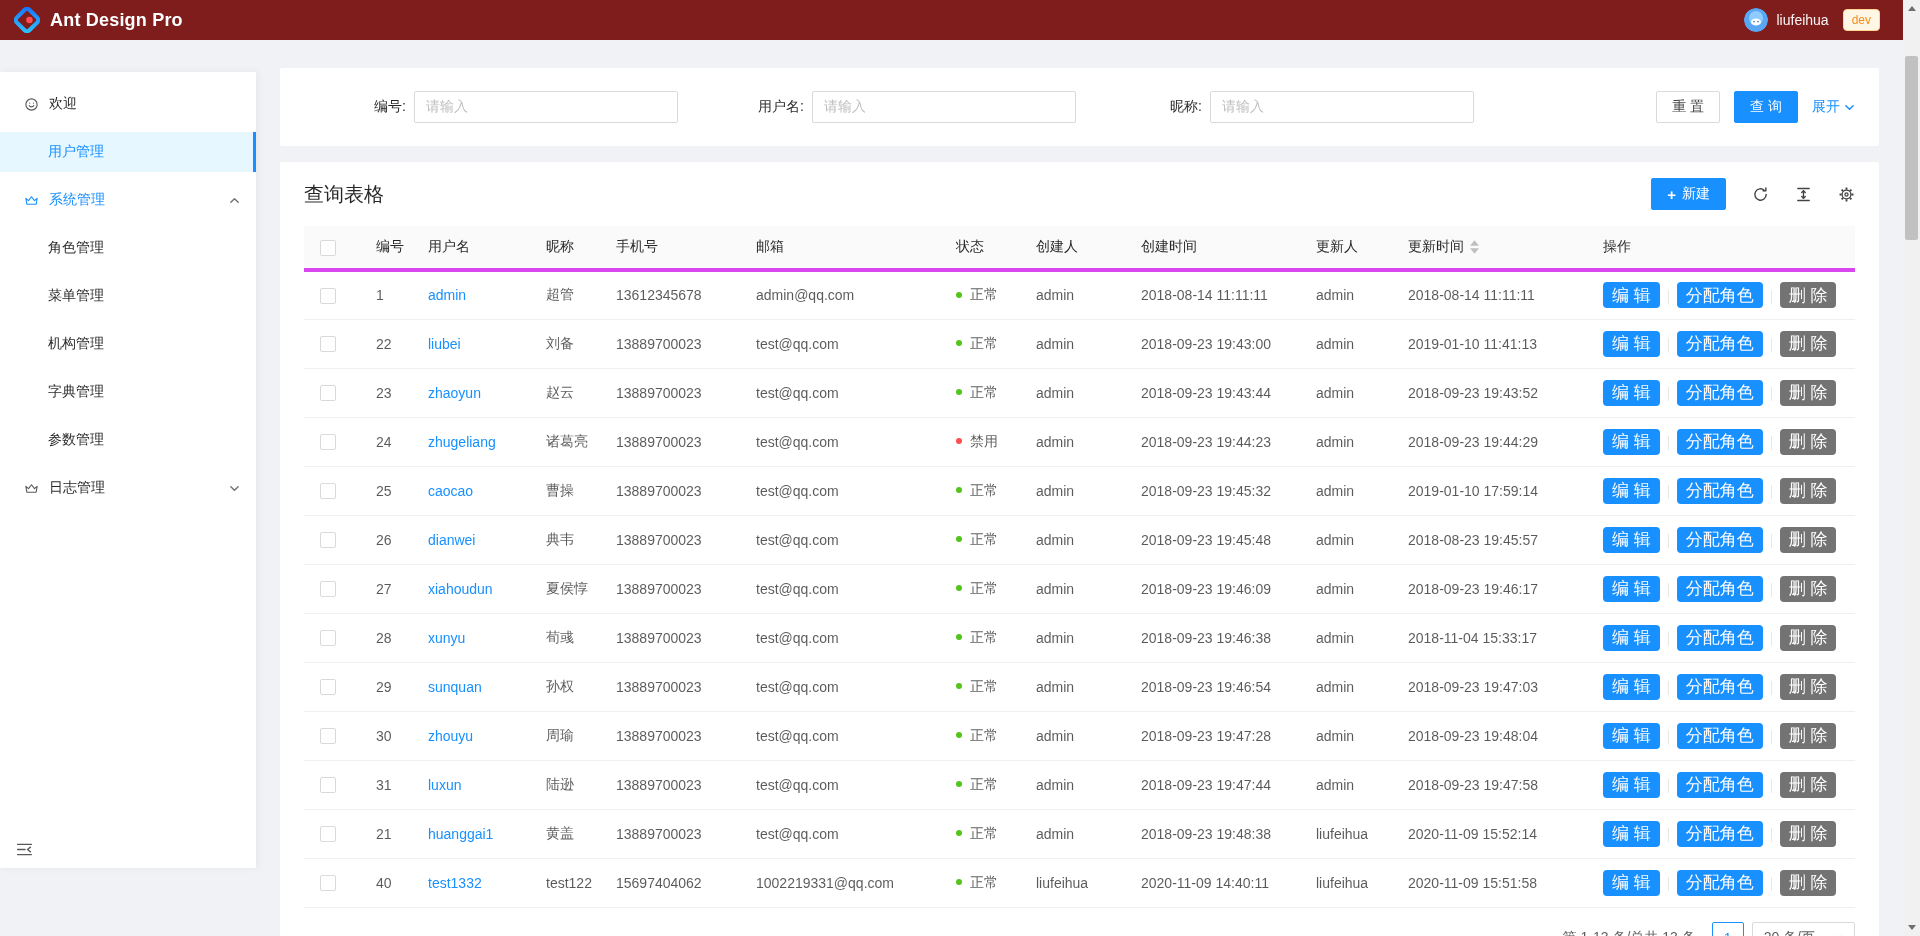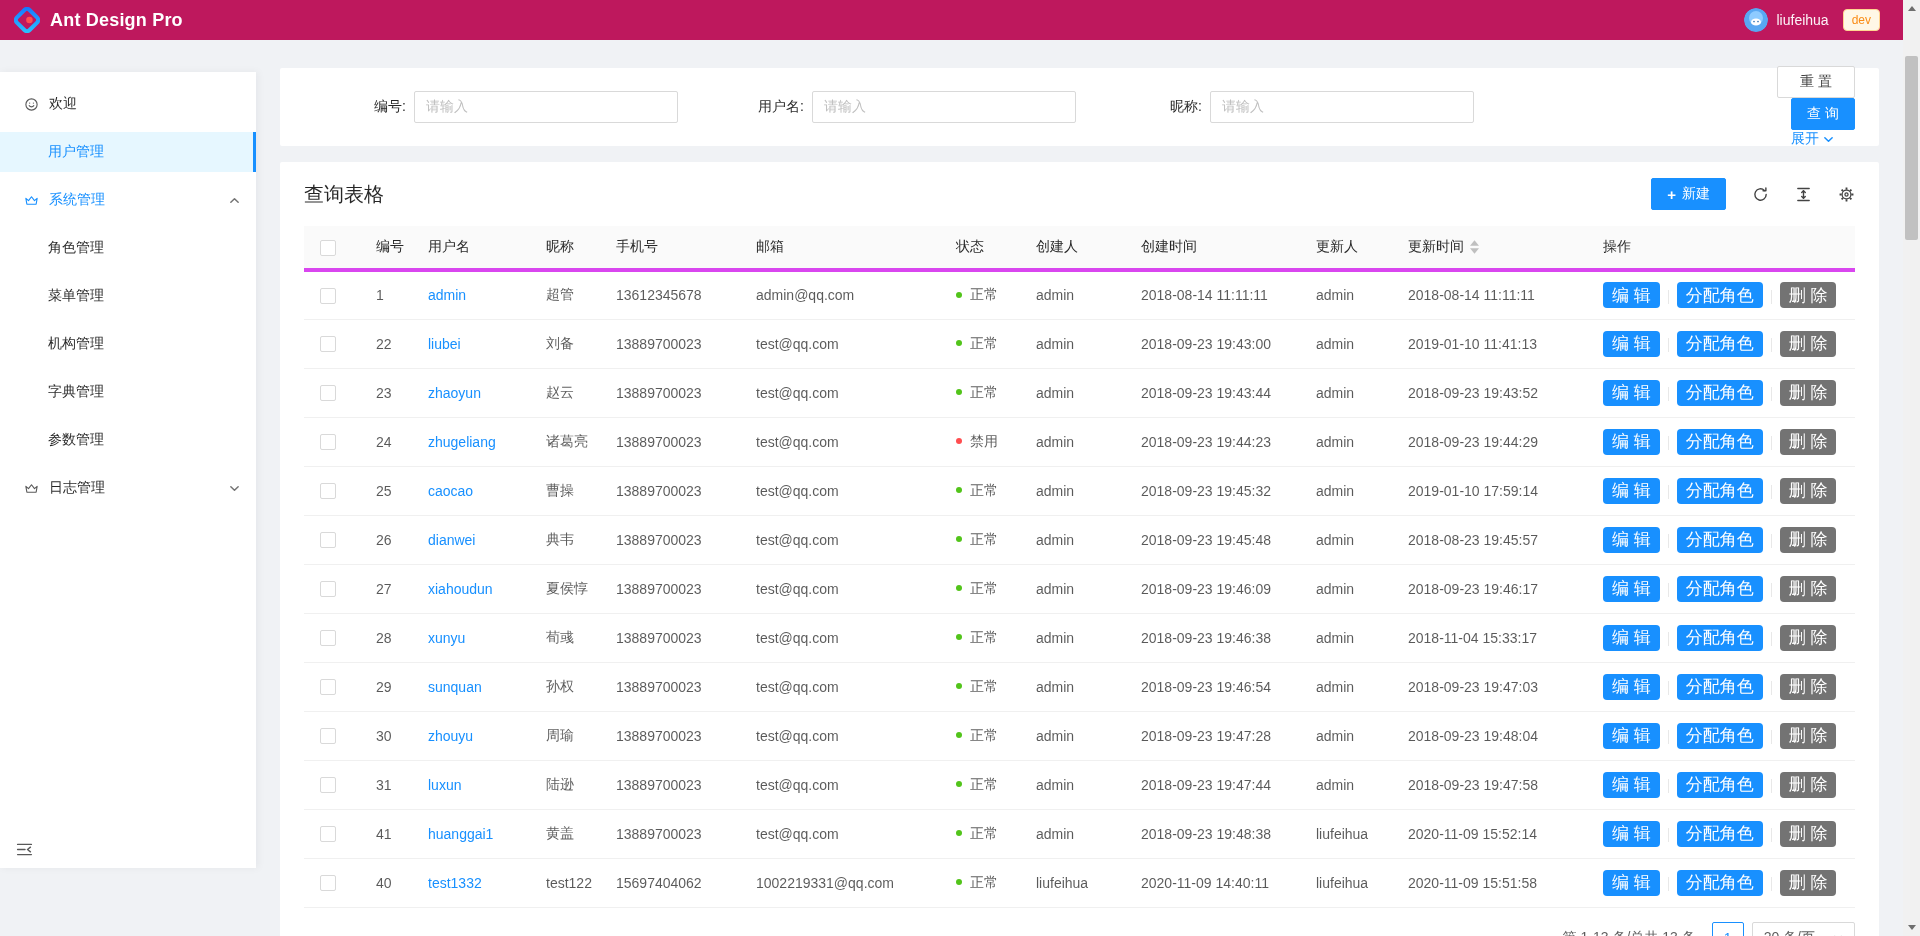--- a/index.html
+++ b/index.html
@@ -1,20 +1,20 @@
 <!DOCTYPE html>
 <html><head>
 <meta charset="utf-8">
 <style>
   *{margin:0;padding:0;box-sizing:border-box;}
   html,body{width:1920px;height:936px;overflow:hidden;}
   body{font-family:"Liberation Sans","DejaVu Sans",sans-serif;font-size:14px;color:rgba(0,0,0,.65);background:#f0f2f5;position:relative;}
 
   
-  .topbar{position:absolute;left:0;top:0;width:1920px;height:40px;background:#be185d;display:flex;align-items:center;z-index:5;}
+  .topbar{position:absolute;left:0;top:0;width:1920px;height:40px;background:#7f1d1d;display:flex;align-items:center;z-index:5;}
   .logo-wrap{display:flex;align-items:center;padding-left:14px;width:256px;}
   .logo-wrap .app-title{color:#fff;font-size:18px;font-weight:bold;margin-left:10px;letter-spacing:.2px;white-space:nowrap;}
   .topbar-right{margin-left:auto;display:flex;align-items:center;padding-right:40px;}
   .avatar{width:24px;height:24px;border-radius:50%;overflow:hidden;flex:0 0 24px;}
   .user-name{color:rgba(255,255,255,.95);margin:0 14px 0 8px;font-size:14px;}
   .env-tag{font-size:12px;line-height:20px;padding:0 8px;border-radius:4px;color:#fa8c16;background:#fff7e6;border:1px solid #ffd591;}
 
   
   .sidebar{position:absolute;left:0;top:40px;width:256px;height:796px;background:#fff;box-shadow:2px 0 8px rgba(0,21,41,.05);z-index:4;padding-top:12px;margin-top:32px;}
   .menu .mi{height:40px;margin:8px 0 0;display:flex;align-items:center;padding:0 16px 0 24px;font-size:14px;color:rgba(0,0,0,.85);cursor:pointer;position:relative;}
@@ -29,21 +29,21 @@
 
   
   .content{position:absolute;left:256px;top:40px;width:1647px;height:896px;background:#f0f2f5;padding:28px 24px 0 24px;overflow:hidden;}
   .card{background:#fff;border-radius:2px;}
 
   
   .search-card{height:78px;display:flex;align-items:center;padding:0 24px;margin-bottom:16px;gap:16px;}
   .qfield{width:374px;margin-right:24px;display:flex;align-items:center;}
   .qfield .qlabel{width:110px;text-align:right;padding-right:8px;color:rgba(0,0,0,.85);white-space:nowrap;}
   .qinput{flex:1;height:32px;border:1px solid #d9d9d9;border-radius:2px;background:#fff;display:flex;align-items:center;padding:0 11px;color:#bfbfbf;cursor:text;}
-  .qactions{margin-left:auto;display:flex;flex-direction:column;}
+  .qactions{margin-left:auto;display:flex;align-items:center;}
   .btn{height:32px;padding:0 15px;font-size:14px;border-radius:2px;border:1px solid #d9d9d9;background:#fff;color:rgba(0,0,0,.75);cursor:pointer;white-space:nowrap;}
   .btn.primary{background:#1890ff;border-color:#1890ff;color:#fff;}
   .expand-link{color:#1890ff;margin-left:14px;display:inline-flex;align-items:center;cursor:pointer;white-space:nowrap;}
   .expand-link svg{margin-left:4px;}
 
   
   .table-card{padding:16px 24px 0;min-height:760px;}
   .toolbar{display:flex;align-items:center;height:32px;margin-bottom:16px;}
   .table-title{font-size:20px;font-weight:500;color:rgba(0,0,0,.85);}
   .toolbar-right{margin-left:auto;display:flex;align-items:center;}
@@ -441,21 +441,21 @@
             <td>test@qq.com</td>
             <td><span class="dot normal"></span>正常</td>
             <td>admin</td>
             <td>2018-09-23 19:47:44</td>
             <td>admin</td>
             <td>2018-09-23 19:47:58</td>
             <td class="ops"><button class="btn-sm blue">编 辑</button><span class="vdiv"></span><button class="btn-sm blue">分配角色</button><span class="vdiv"></span><button class="btn-sm red">删 除</button></td>
           </tr>
           <tr>
             <td><span class="checkbox"></span></td>
-            <td>41</td>
+            <td>21</td>
             <td><a class="cell-link">huanggai1</a></td>
             <td>黄盖</td>
             <td>13889700023</td>
             <td>test@qq.com</td>
             <td><span class="dot normal"></span>正常</td>
             <td>admin</td>
             <td>2018-09-23 19:48:38</td>
             <td>liufeihua</td>
             <td>2020-11-09 15:52:14</td>
             <td class="ops"><button class="btn-sm blue">编 辑</button><span class="vdiv"></span><button class="btn-sm blue">分配角色</button><span class="vdiv"></span><button class="btn-sm red">删 除</button></td>

